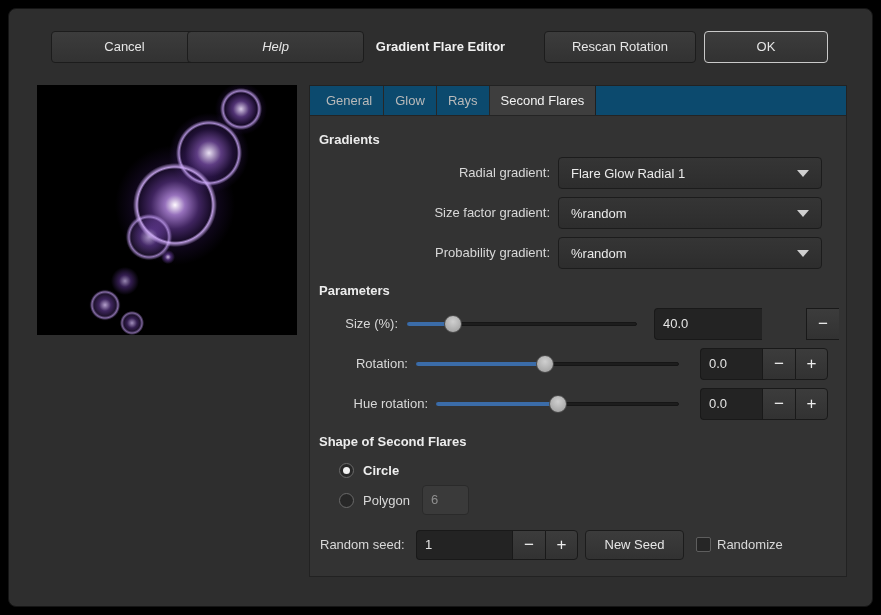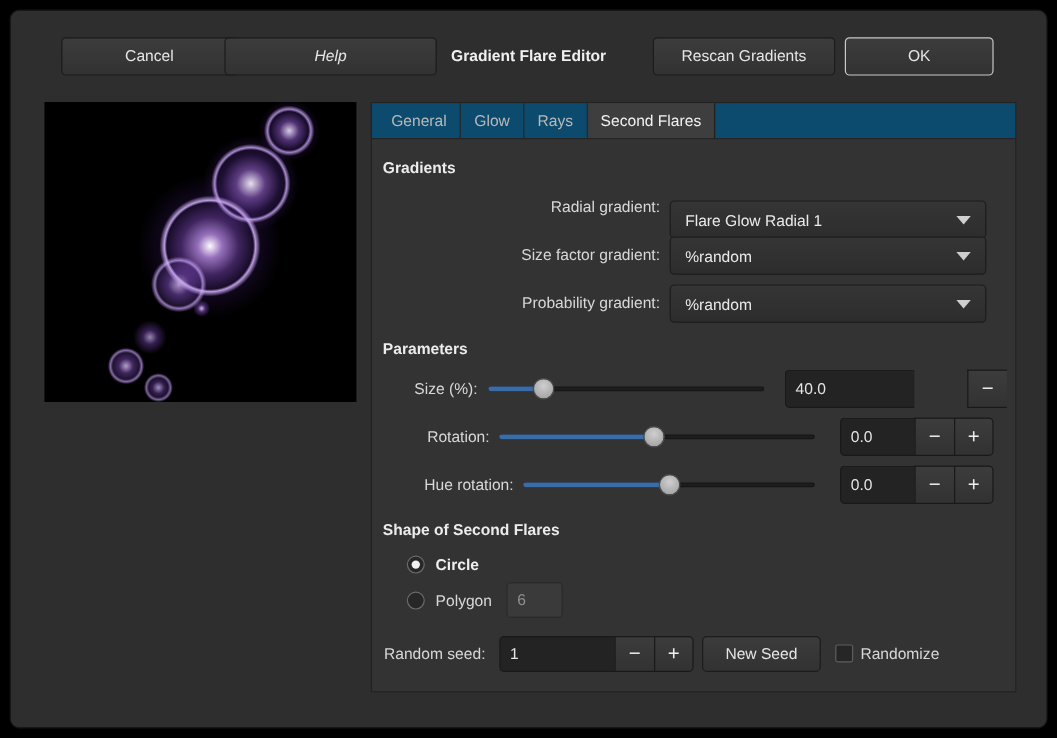--- a/index.html
+++ b/index.html
@@ -88,38 +88,38 @@
          line-height:28px; font-family:inherit; font-size:13px; }
 </style>
 </head>
 <body>
 
 <div class="window">
 
   <button class="hbtn" style="left:42px; width:147px;">Cancel</button>
   <button class="hbtn" style="left:178px; width:177px;font-style:italic;">Help</button>
   <div class="win-title">Gradient Flare Editor</div>
-  <button class="hbtn" style="left:535px; width:152px;">Rescan Gradients</button>
+  <button class="hbtn" style="left:535px; width:152px;">Rescan Rotation</button>
   <button class="hbtn ok" style="left:695px; width:124px;">OK</button>
 
   <div class="preview"></div>
 
   <div class="panel">
 
     <div class="tabbar">
       <div class="tab">General</div>
       <div class="tab">Glow</div>
       <div class="tab">Rays</div>
       <div class="tab selected">Second Flares</div>
     </div>
 
     <div class="section" style="left:9px; top:46px;">Gradients</div>
 
     <div class="flabel" style="left:10px; top:71px; width:230px;">Radial gradient:</div>
-    <div class="dropdown" style="top:81px;">
+    <div class="dropdown" style="top:71px;">
       <span>Flare Glow Radial 1</span>
       <span class="arrow"></span>
     </div>
 
     <div class="flabel" style="left:10px; top:111px; width:230px;">Size factor gradient:</div>
     <div class="dropdown" style="top:111px;">
       <span>%random</span>
       <span class="arrow"></span>
     </div>
 

